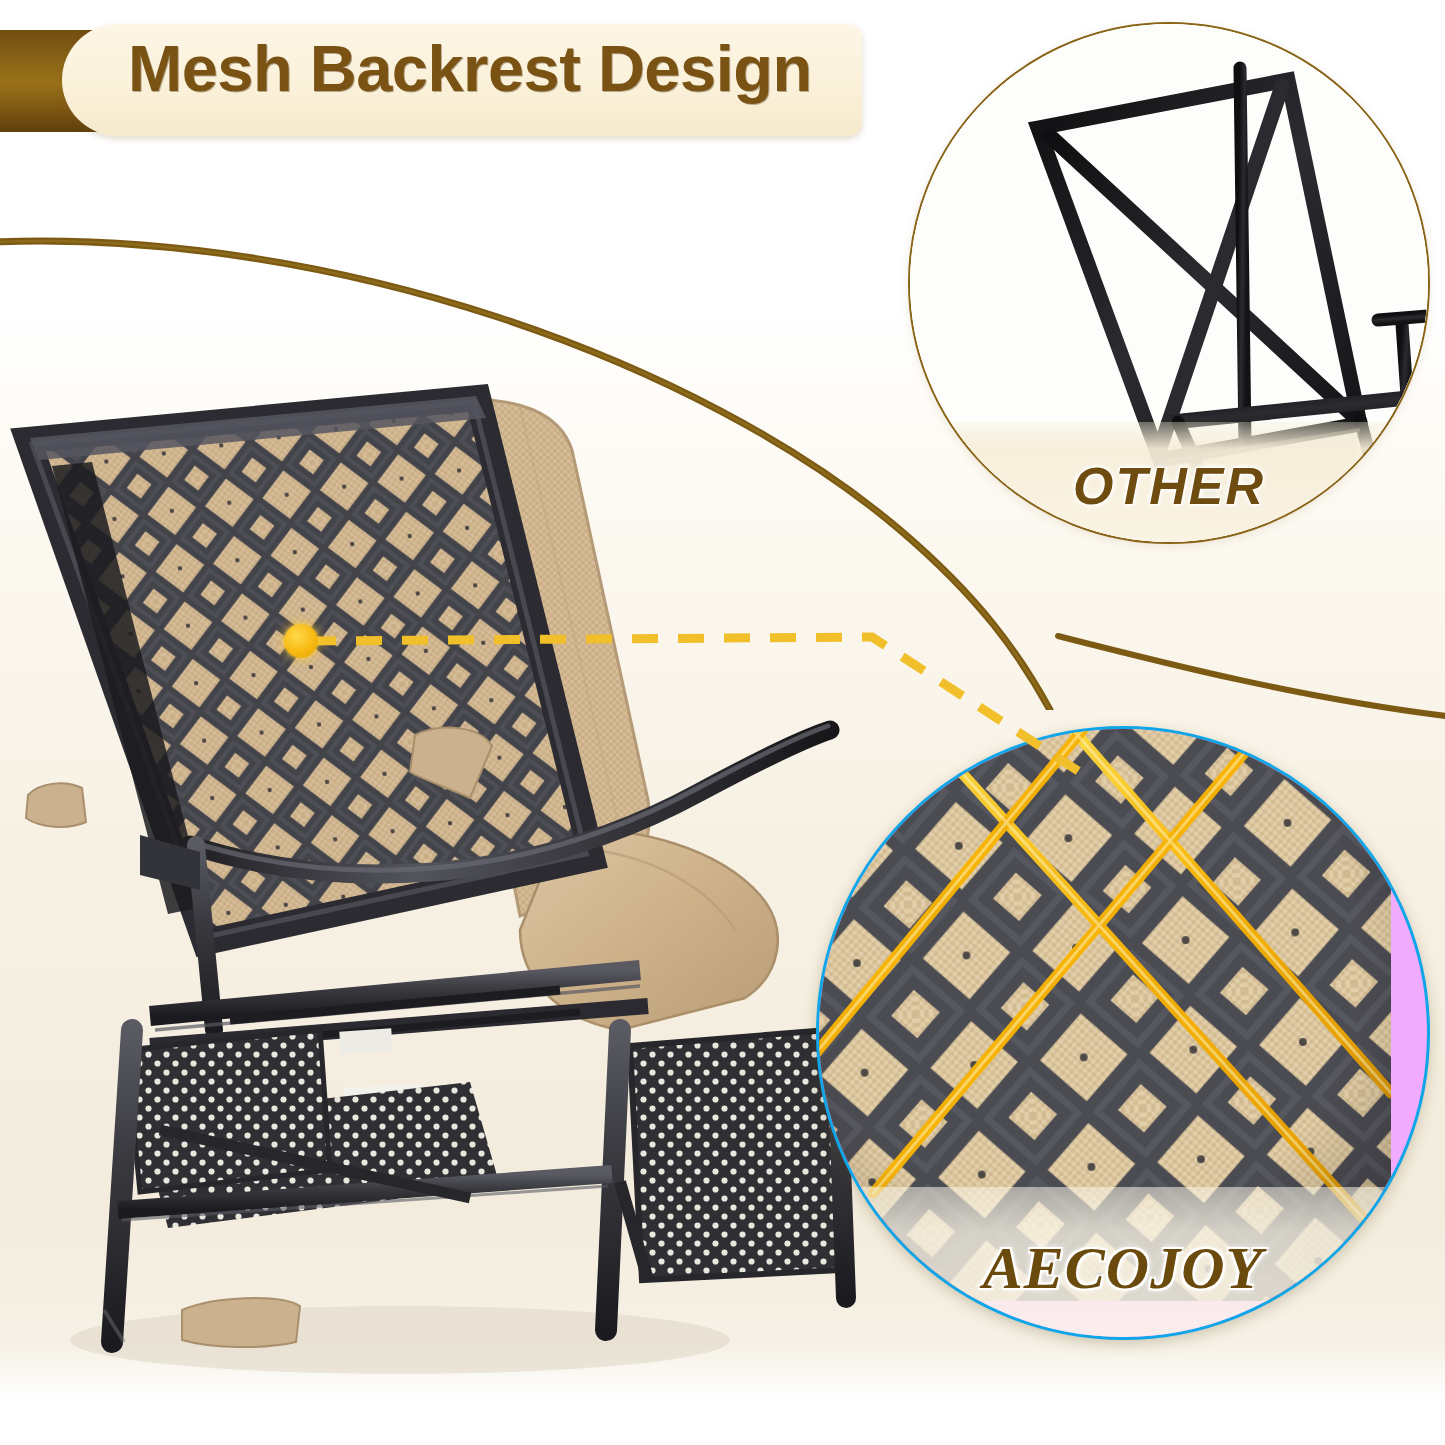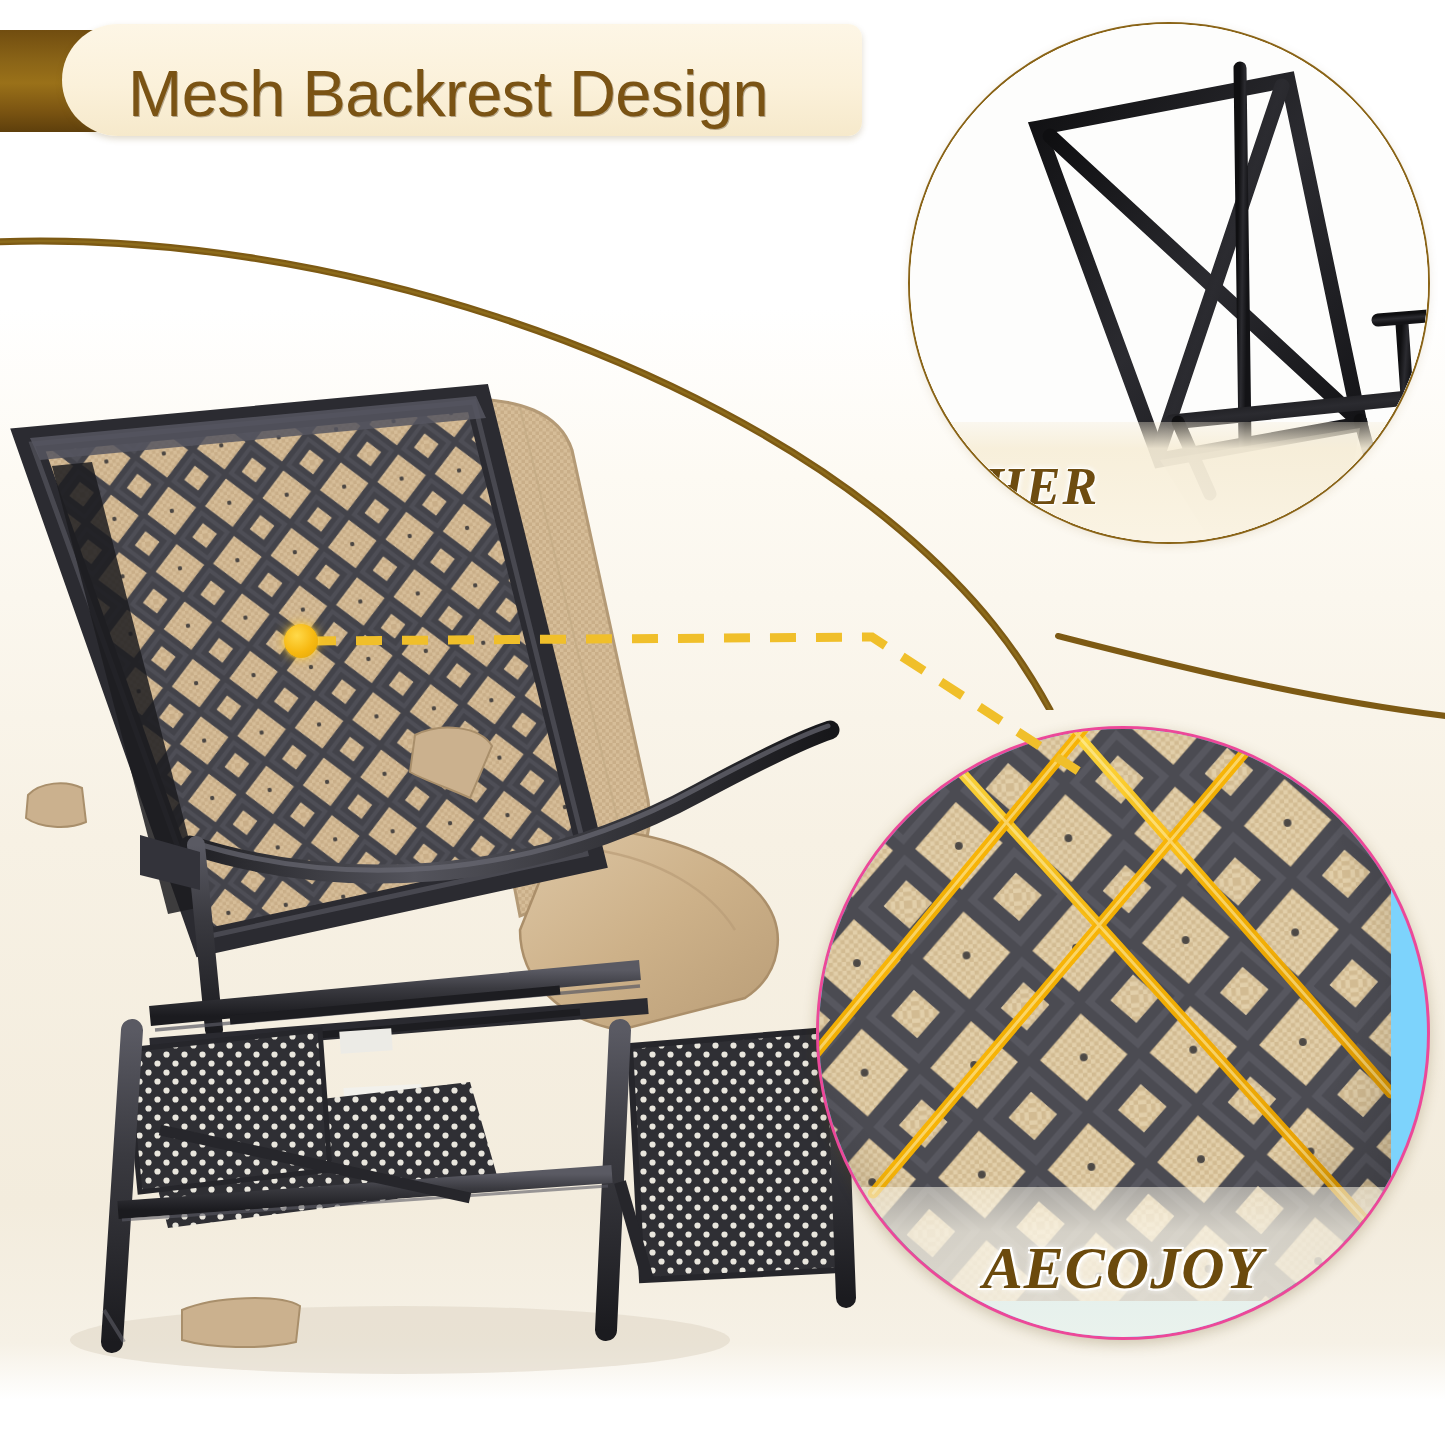--- a/index.html
+++ b/index.html
@@ -12,47 +12,47 @@
   .floor-white-strip{position:absolute;left:0;bottom:0;width:1445px;height:46px;background:#ffffff;}
 
   
   .title-bar-left{position:absolute;left:0;top:30px;width:130px;height:102px;
     background:linear-gradient(180deg,#714d10 0%,#8a6417 30%,#9a7119 52%,#7d5612 78%,#5e3f0c 100%);}
   .title-pill{position:absolute;left:62px;top:24px;width:800px;height:112px;
     background:linear-gradient(180deg,#fdf6e6 0%,#fbf1da 55%,#f6e9cb 100%);
     border-radius:0 14px 14px 0;
     border-top-left-radius:56px;border-bottom-left-radius:56px;
     box-shadow:0 3px 6px rgba(120,90,30,.22);}
-  .title-text{position:absolute;left:128px;top:51px;width:760px;height:86px;
-    font-family:"Liberation Sans",sans-serif;font-weight:normal;font-size:65px;letter-spacing:-.5px;
+  .title-text{position:absolute;left:128px;top:26px;width:760px;height:86px;
+    font-family:"Liberation Sans",sans-serif;font-weight:bold;font-size:65px;letter-spacing:-.5px;
     color:#7a5314;text-shadow:1px 1px 0 rgba(60,38,6,.35);line-height:86px;white-space:nowrap;}
 
   
   .swoosh{position:absolute;left:0;top:150px;width:1445px;height:560px;pointer-events:none;}
   .swoosh-2{position:absolute;left:1050px;top:600px;width:400px;height:180px;pointer-events:none;}
 
   
   .circle-other{position:absolute;left:908px;top:22px;width:518px;height:518px;border-radius:50%;
     background:#ffffff;border:2px solid #8a6417;overflow:hidden;
     box-shadow:0 2px 10px rgba(120,90,30,.12);}
   .other-inner{position:absolute;inset:0;border-radius:50%;overflow:hidden;background:#fdfdfc;}
   .other-shadowfloor{position:absolute;left:0;bottom:0;width:100%;height:120px;
     background:linear-gradient(180deg,rgba(245,236,214,.35) 0%,rgba(247,238,216,.92) 22%,rgba(250,243,226,.95) 100%);}
-  .other-label{position:absolute;left:0;bottom:26px;width:100%;text-align:left;
-    font-family:Liberation Serif, serif;font-style:italic;font-weight:bold;font-size:52px;color:#6e4c10;
+  .other-label{position:absolute;left:0;bottom:26px;width:100%;text-align:center;
+    font-family:Liberation Sans, sans-serif;font-style:italic;font-weight:bold;font-size:52px;color:#6e4c10;
     text-shadow:0 0 6px #fff,0 0 6px #fff,1px 1px 0 #fff,-1px -1px 0 #fff;letter-spacing:2px;}
 
   
   .vs{position:absolute;left:1012px;top:562px;font-family:"Liberation Sans",sans-serif;
     font-weight:bold;font-size:120px;color:#705010;line-height:120px;letter-spacing:-2px;
     text-shadow:0 0 14px #fdf3d4,0 0 22px #fcf0cc,0 0 6px #fff6de;}
 
   
   .circle-aeco{position:absolute;left:816px;top:726px;width:608px;height:608px;border-radius:50%;
-    overflow:hidden;border:3px solid #ec4899;background:#7dd3fc;
+    overflow:hidden;border:3px solid #0ea5e9;background:#f0abfc;
     box-shadow:0 4px 14px rgba(90,70,20,.25);}
   .aeco-mesh{position:absolute;inset:-6%;}
   .aeco-label{position:absolute;left:0;bottom:34px;width:100%;text-align:center;
     font-family:"Liberation Serif",serif;font-style:italic;font-weight:bold;font-size:60px;color:#6b4a0d;
     text-shadow:0 0 7px #fff,0 0 7px #fff,2px 2px 0 #fff,-2px -2px 0 #fff,2px -2px 0 #fff,-2px 2px 0 #fff;
     letter-spacing:1px;}
   .aeco-band{position:absolute;left:0;bottom:0;width:100%;height:150px;
     background:linear-gradient(180deg,rgba(250,245,230,.55) 0%,rgba(251,246,232,.78) 30%,rgba(252,247,234,.86) 100%);}
 
   

